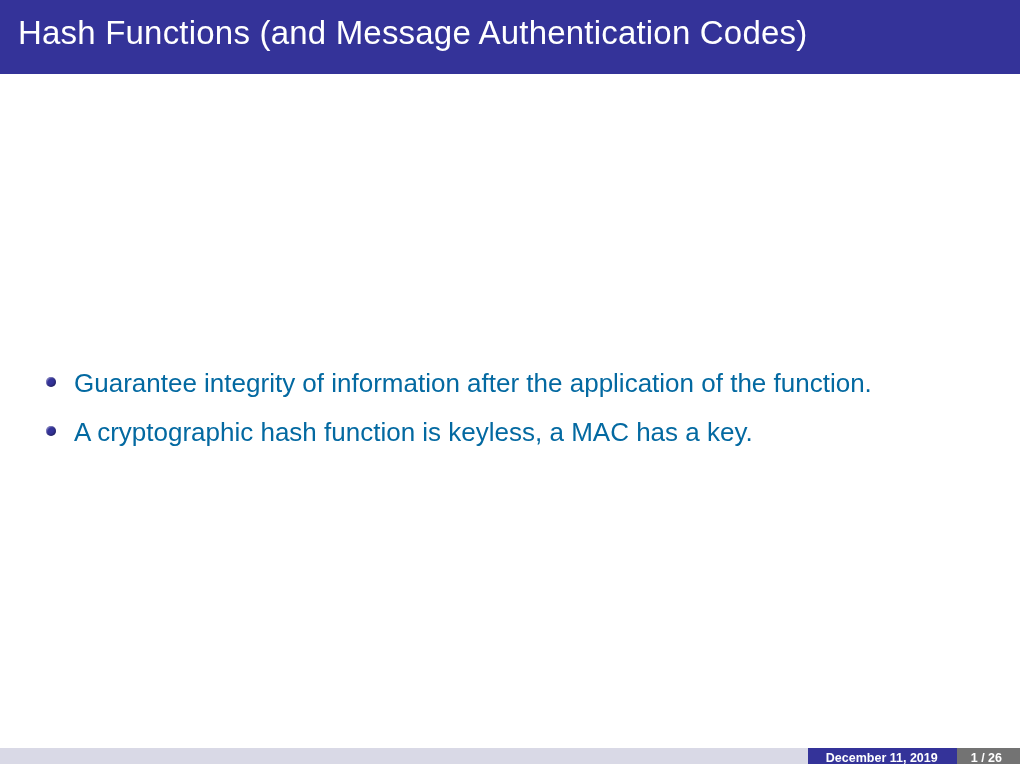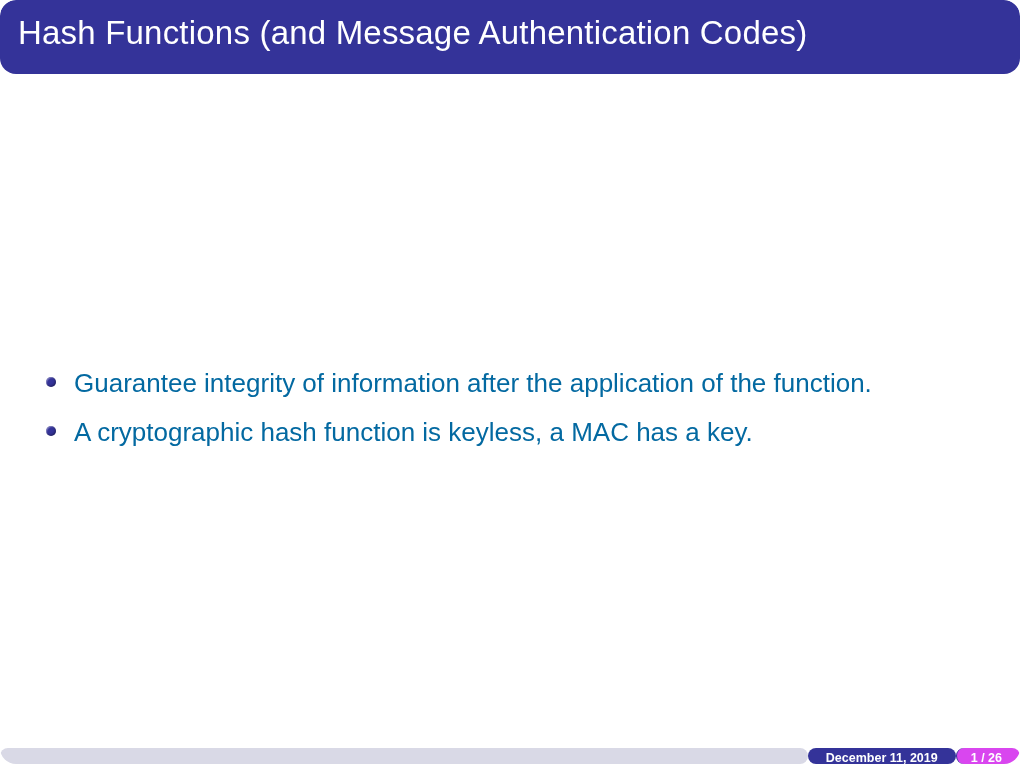--- a/index.html
+++ b/index.html
@@ -1,15 +1,15 @@
 <!DOCTYPE html>
 <html><head>
   <meta charset="utf-8">
   <style>
-    * { margin: 0; padding: 0; box-sizing: border-box; border-radius: 16px; }
+    * { margin: 0; padding: 0; box-sizing: border-box; }
     html, body { width: 1020px; height: 764px; overflow: hidden; font-family: "Segoe UI", "Helvetica Neue", Arial, sans-serif; background: #fff; }
     .slide { width: 1020px; height: 764px; position: relative; display: flex; flex-direction: column; }
     .title-bar {
       background: #343399;
       color: #fff;
       padding: 14px 18px 22px 18px;
       font-size: 33px;
       font-weight: 300;
       letter-spacing: 0.2px;
     }
@@ -50,21 +50,21 @@
     }
     .footer .seg-left {
       flex: 1;
       background: #d9d9e6;
     }
     .footer .seg-date {
       background: #343399;
       padding: 3px 18px 0 18px;
     }
     .footer .seg-page {
-      background: #d946ef;
+      background: #737373;
       padding: 3px 18px 0 14px;
       border-left: 1px solid #343399;
     }
   </style>
 </head>
 <body>
 
 <div class="slide">
   <div class="title-bar">Hash Functions (and Message Authentication Codes)</div>
 

